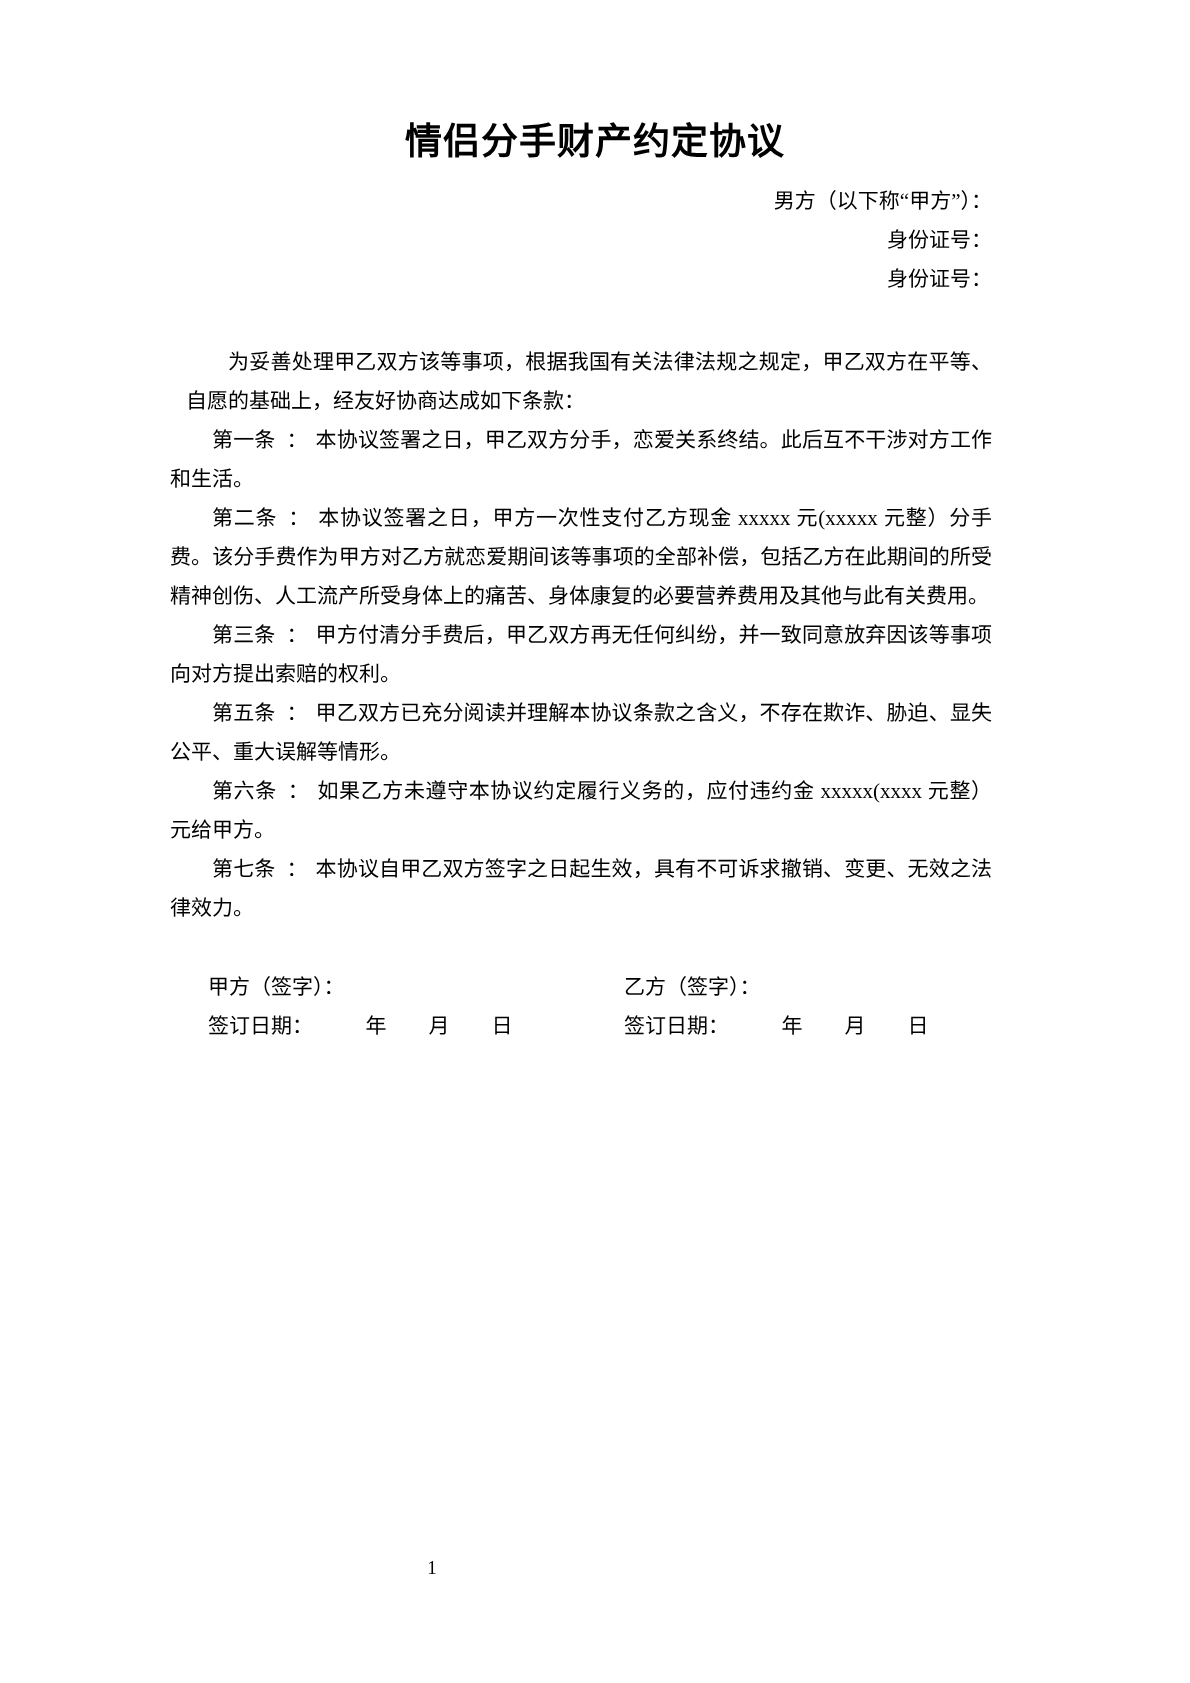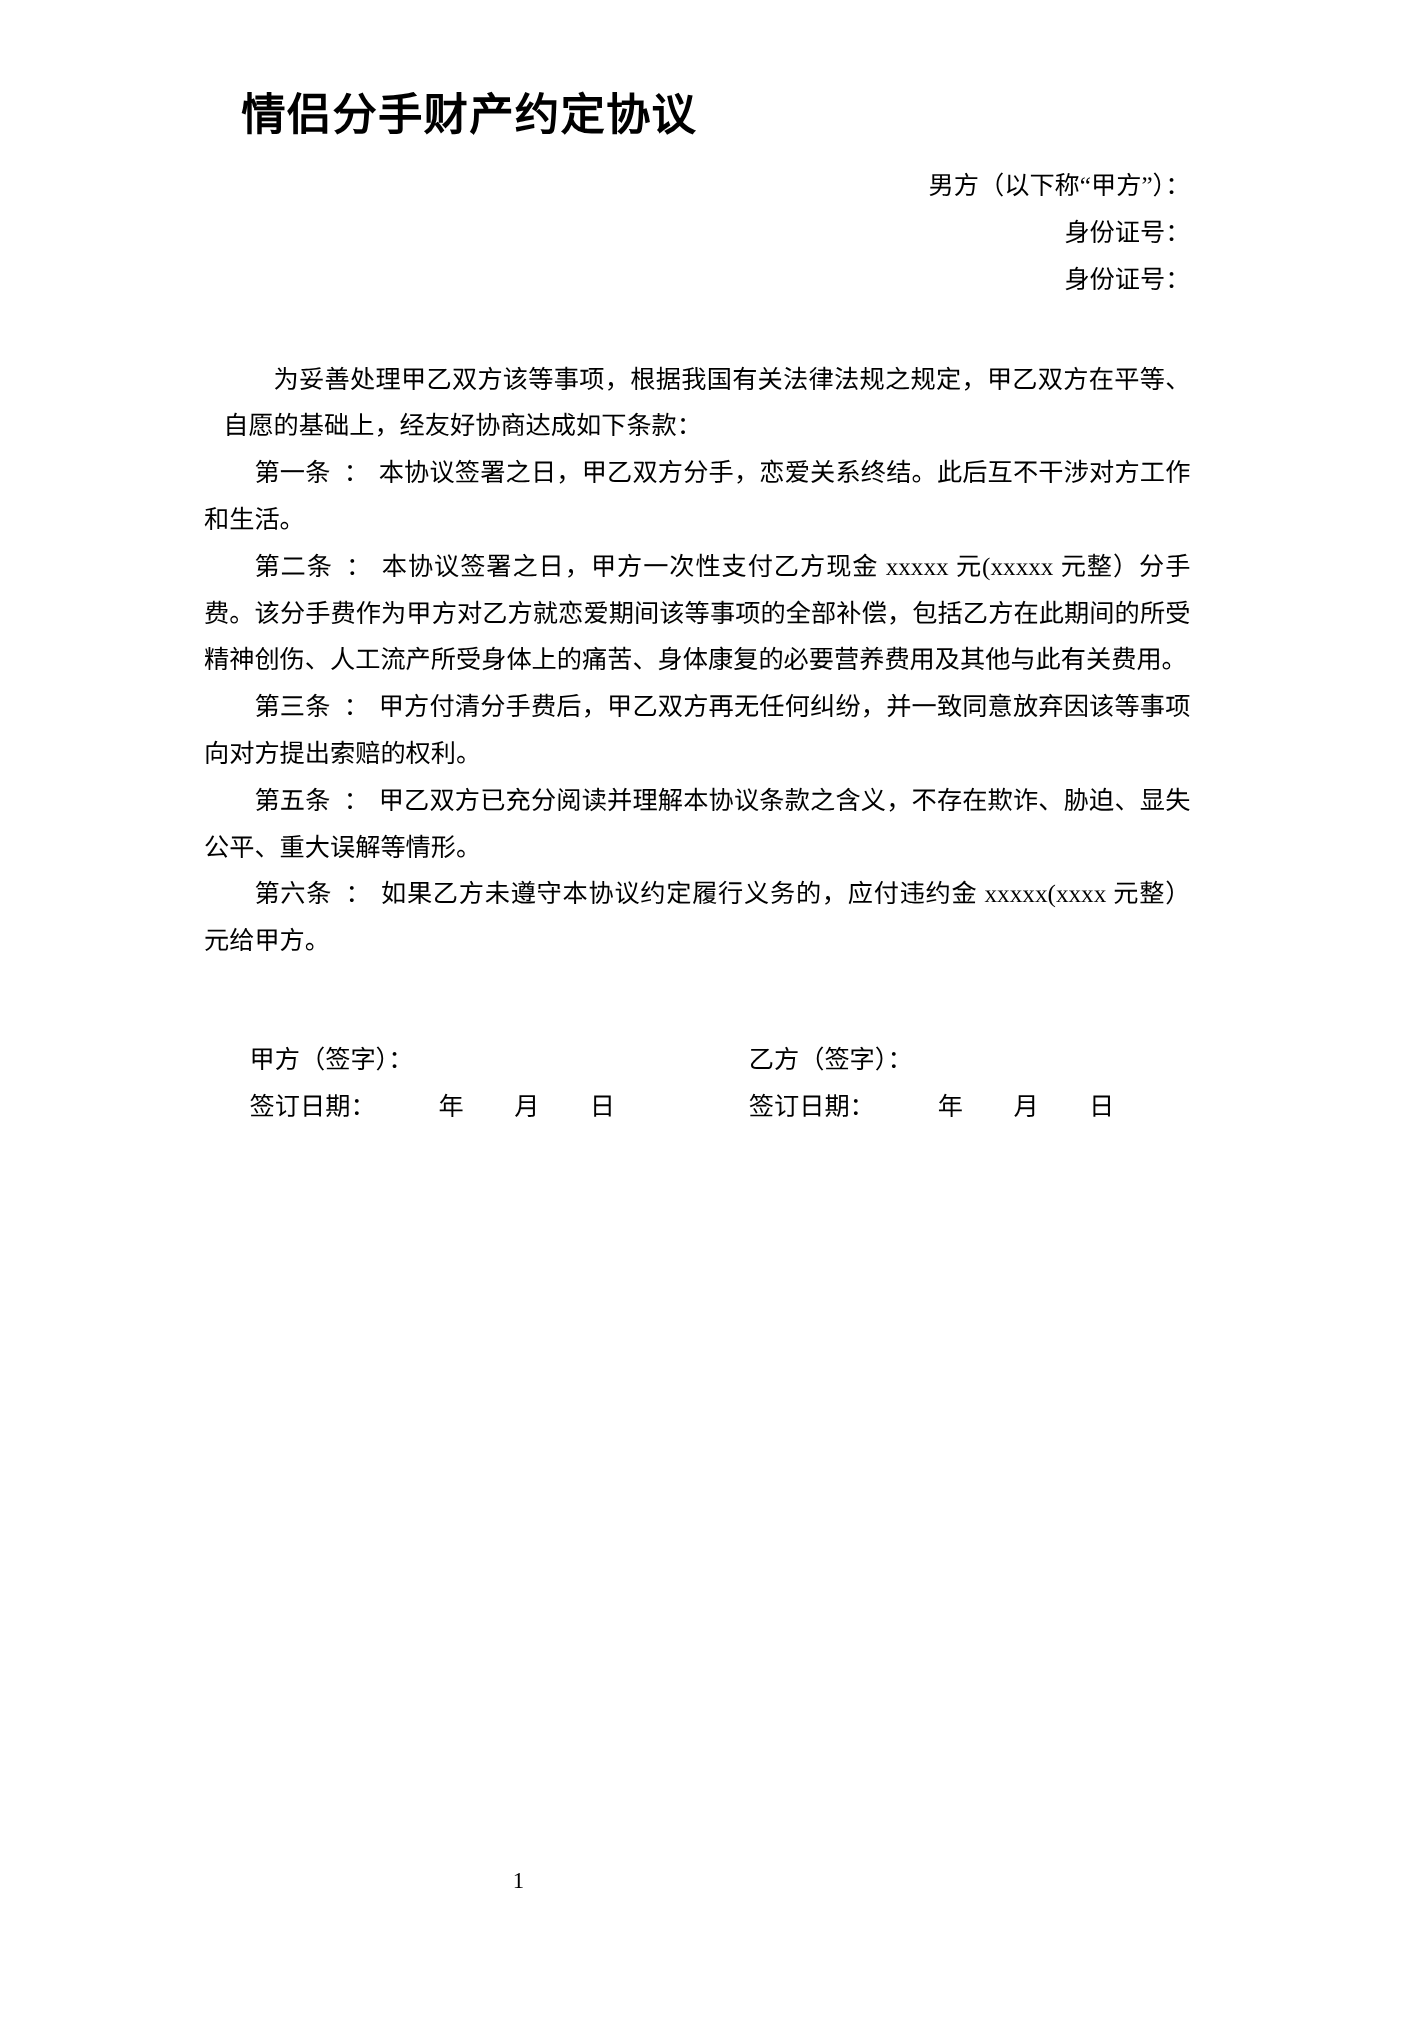--- a/index.html
+++ b/index.html
@@ -19,22 +19,23 @@
     overflow: hidden;
   }
   .content {
     position: absolute;
     left: 170px;
     top: 0;
     width: 822px;
   }
   .doc-title {
     position: relative;
-    left: 31px;
-    margin: 72px 0 0 0;
+    left: 14px;
+    margin: 118px 0 0 0;
+    text-align: center;
     font-family: "Liberation Sans", "DejaVu Sans", sans-serif;
     font-weight: bold;
     font-size: 37px;
     line-height: 48px;
     letter-spacing: 1px;
   }
   .party-block {
     margin-top: 16px;
     text-align: right;
   }
@@ -54,21 +55,21 @@
     text-align: justify;
   }
   .article-label {
     font-weight: normal;
   }
   .article-sep {
     padding: 0 8px 0 11px;
   }
   .signature-block {
     position: relative;
-    margin-top: 60px;
+    margin-top: 40px;
     height: 78px;
   }
   .sig-row {
     position: relative;
     height: 39px;
   }
   .sig-left {
     position: absolute;
     left: 38px;
     top: 0;
@@ -110,20 +111,21 @@
 
     <p class="article"><span class="article-label">第二条</span><span class="article-sep">：</span><span>本协议签署之日，甲方一次性支付乙方现金 xxxxx 元(xxxxx 元整）分手费。该分手费作为甲方对乙方就恋爱期间该等事项的全部补偿，包括乙方在此期间的所受精神创伤、人工流产所受身体上的痛苦、身体康复的必要营养费用及其他与此有关费用。</span></p>
 
     <p class="article"><span class="article-label">第三条</span><span class="article-sep">：</span><span>甲方付清分手费后，甲乙双方再无任何纠纷，并一致同意放弃因该等事项向对方提出索赔的权利。</span></p>
 
 
     <p class="article"><span class="article-label">第五条</span><span class="article-sep">：</span><span>甲乙双方已充分阅读并理解本协议条款之含义，不存在欺诈、胁迫、显失公平、重大误解等情形。</span></p>
 
     <p class="article"><span class="article-label">第六条</span><span class="article-sep">：</span><span>如果乙方未遵守本协议约定履行义务的，应付违约金 xxxxx(xxxx 元整）元给甲方。</span></p>
 
+    <p class="article"><span class="article-label">第七条</span><span class="article-sep">：</span><span>本协议自甲乙双方签字之日起生效，具有不可诉求撤销、变更、无效之法律效力。</span></p>
 
     <div class="signature-block">
       <div class="sig-row">
         <span class="sig-left">甲方（签字）：</span>
         <span class="sig-right">乙方（签字）：</span>
       </div>
       <div class="sig-row">
         <span class="sig-left">签订日期：　　　年　　月　　日</span>
         <span class="sig-right">签订日期：　　　年　　月　　日</span>
       </div>

